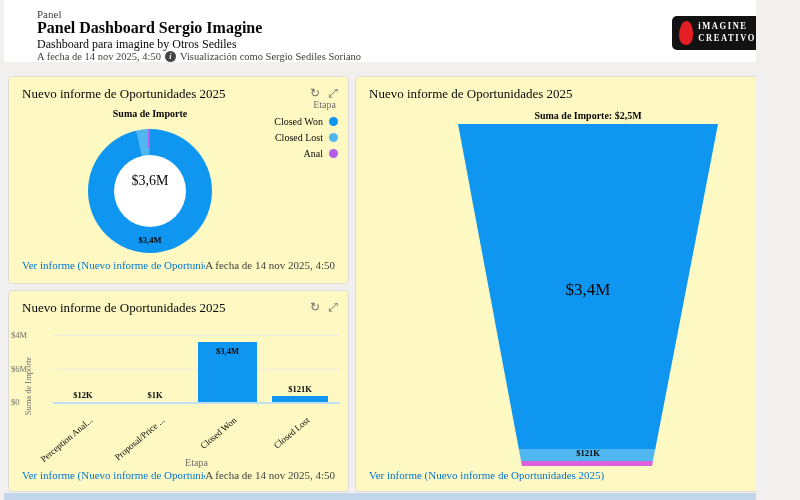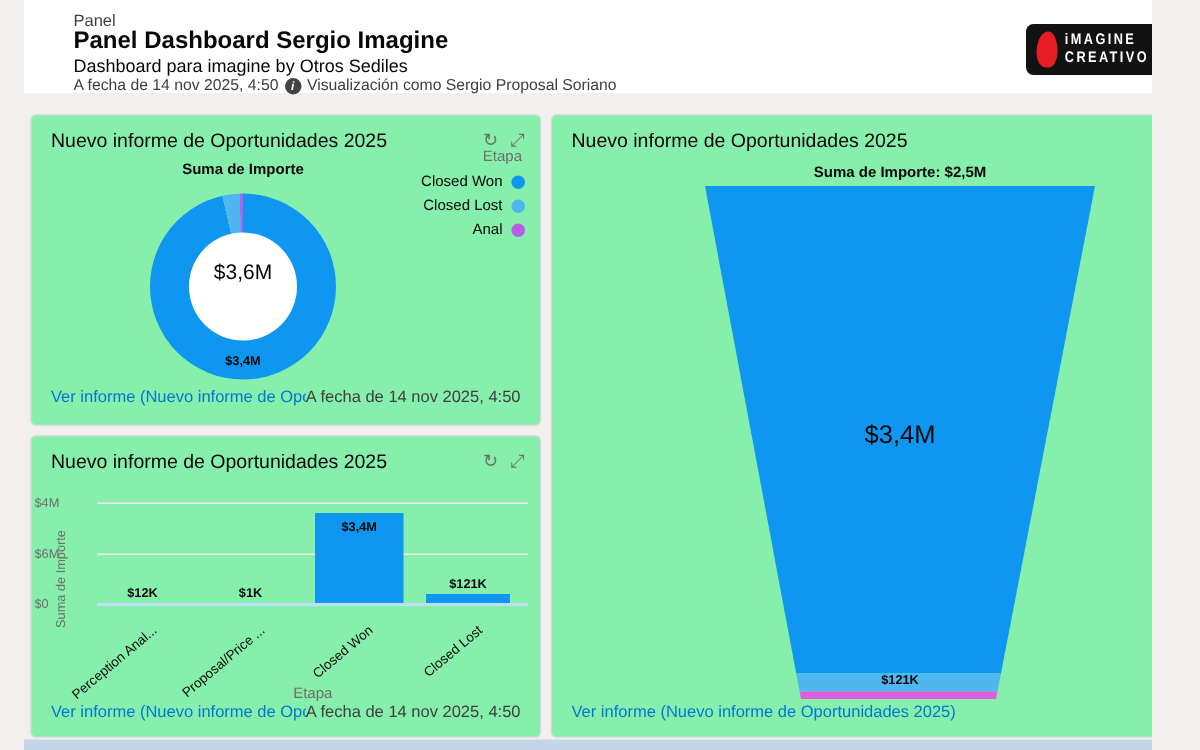--- a/index.html
+++ b/index.html
@@ -1,36 +1,36 @@
 <!DOCTYPE html>
 <html><head>
 <meta charset="utf-8">
 <style>
   * { margin:0; padding:0; box-sizing:border-box; }
   html,body { width:800px; height:500px; overflow:hidden; }
   body { font-family:"Liberation Sans", sans-serif; background:#F1F0EF; position:relative; color:#080707; }
-  #screen { position:absolute; left:16px; top:0; width:752px; height:500px; overflow:hidden; }
+  #screen { position:absolute; left:4px; top:0; width:752px; height:500px; overflow:hidden;font-family:Liberation Serif, serif; }
 
   
   .hdr { position:absolute; left:0; top:0; width:800px; height:62px; background:#fff; }
   .hdr-breadcrumb { position:absolute; left:33px; top:8px; font-size:11px; color:#3E3E3C; }
   .hdr-title { position:absolute; left:33px; top:19px; font-size:16px; font-weight:bold; color:#080707; }
   .hdr-sub { position:absolute; left:33px; top:37px; font-size:12px; color:#080707; }
   .hdr-meta { position:absolute; left:33px; top:51px; font-size:10.5px; color:#3E3E3C; display:flex; align-items:center; gap:4px; }
   .info-ic { display:inline-flex; width:11px; height:11px; border-radius:50%; background:#444; color:#fff; font-size:8px; font-weight:bold; align-items:center; justify-content:center; font-style:italic; }
 
   
   .logo { position:absolute; left:668px; top:16px; width:127px; height:34px; background:#121212; border-radius:5px; display:flex; align-items:center; padding:0 7px; gap:5px; }
   .logo-head { width:21px; height:24px; background:#E51E25; border-radius:55% 45% 42% 46% / 60% 52% 42% 40%; }
   .logo-words { color:#fff; font-weight:bold; font-size:8.5px; letter-spacing:1.6px; line-height:1.15; transform:scaleY(1.2); }
   .logo-badge { position:relative; border:2px solid #fff; color:#fff; font-weight:bold; font-size:12px; padding:0 3px; line-height:15px; letter-spacing:1px; }
   .logo-badge::after { content:""; position:absolute; right:-5px; top:-5px; width:5px; height:5px; border-radius:50%; background:#E51E25; }
 
   
-  .card { position:absolute; background:#86efac; border:1px solid #DDDBDA; border-radius:4px; }
+  .card { position:absolute; background:#fef9c3; border:1px solid #DDDBDA; border-radius:4px; }
   #card-donut { left:4px; top:76px; width:341px; height:208px; }
   #card-bar   { left:4px; top:290px; width:341px; height:202px; }
   #card-funnel{ left:351px; top:76px; width:566px; height:416px; }
   .card-title { position:absolute; left:13px; top:9px; font-size:13px; color:#080707; }
   .card-ic { position:absolute; top:9px; width:14px; height:14px; color:#706E6B; font-size:12px; line-height:14px; text-align:center; cursor:pointer; }
   .ic-refresh { right:26px; }
   .ic-expand { right:8px; }
   .card-footer { position:absolute; left:13px; right:13px; display:flex; justify-content:space-between; font-size:11px; }
   .footer-link { color:#0176D3; text-decoration:none; white-space:nowrap; overflow:hidden; }
   .footer-date { color:#3E3E3C; white-space:nowrap; }
@@ -71,21 +71,21 @@
 
 <div id="screen">
 
   <div class="hdr">
     <div class="hdr-breadcrumb">Panel</div>
     <div class="hdr-title">Panel Dashboard Sergio Imagine</div>
     <div class="hdr-sub">Dashboard para imagine by Otros Sediles</div>
     <div class="hdr-meta">
       <span>A fecha de 14 nov 2025, 4:50</span>
       <span class="info-ic">i</span>
-      <span>Visualización como Sergio Proposal Soriano</span>
+      <span>Visualización como Sergio Sediles Soriano</span>
     </div>
     <div class="logo">
       <div class="logo-head"></div>
       <div class="logo-words">
         <div>iMAGINE</div>
         <div>CREATIVO</div>
       </div>
       <div class="logo-badge">360</div>
     </div>
   </div>

